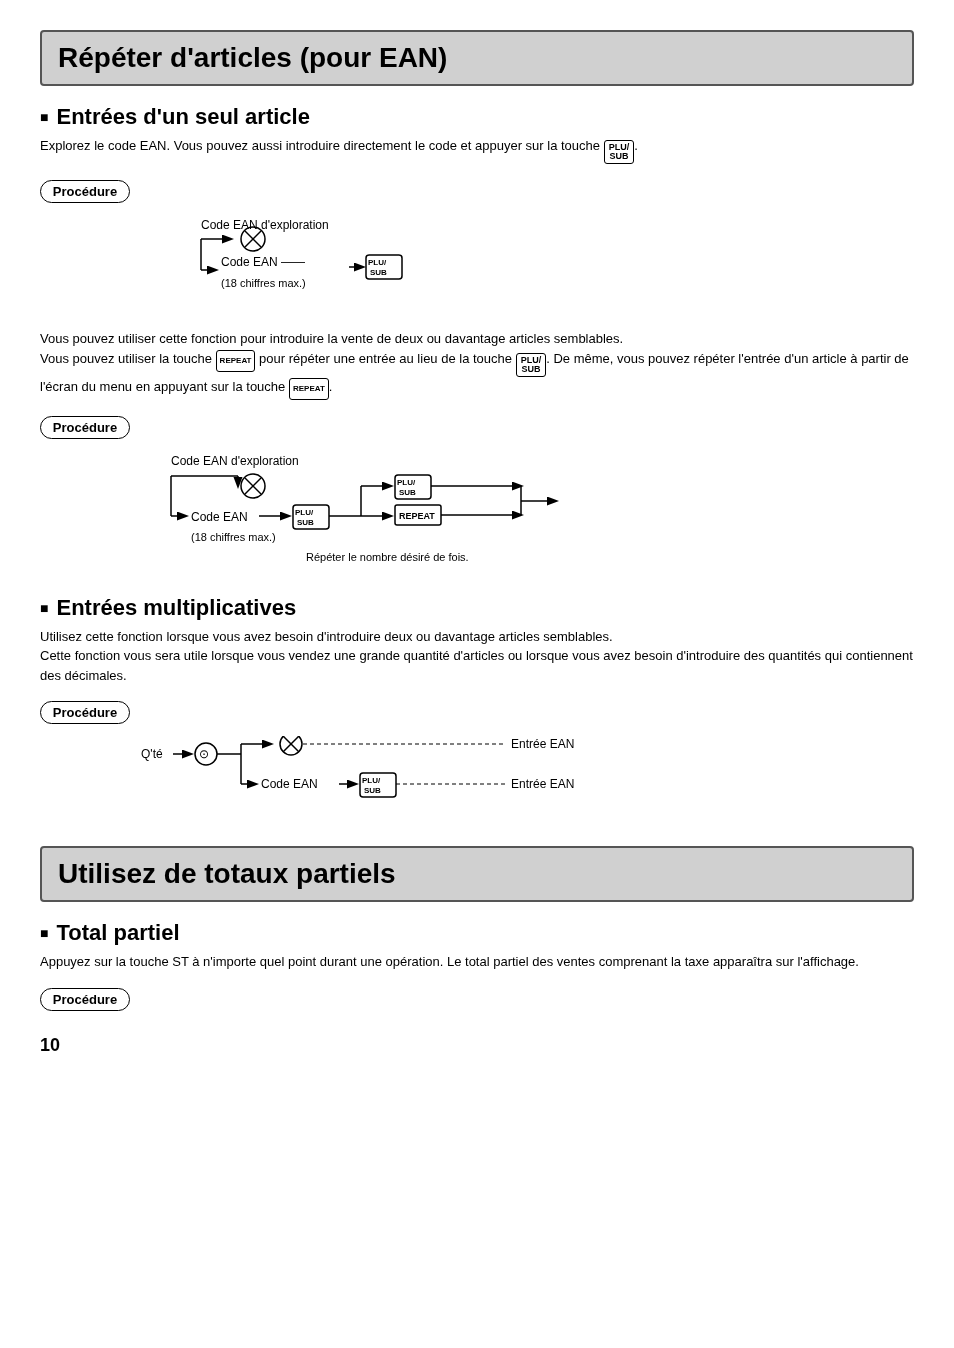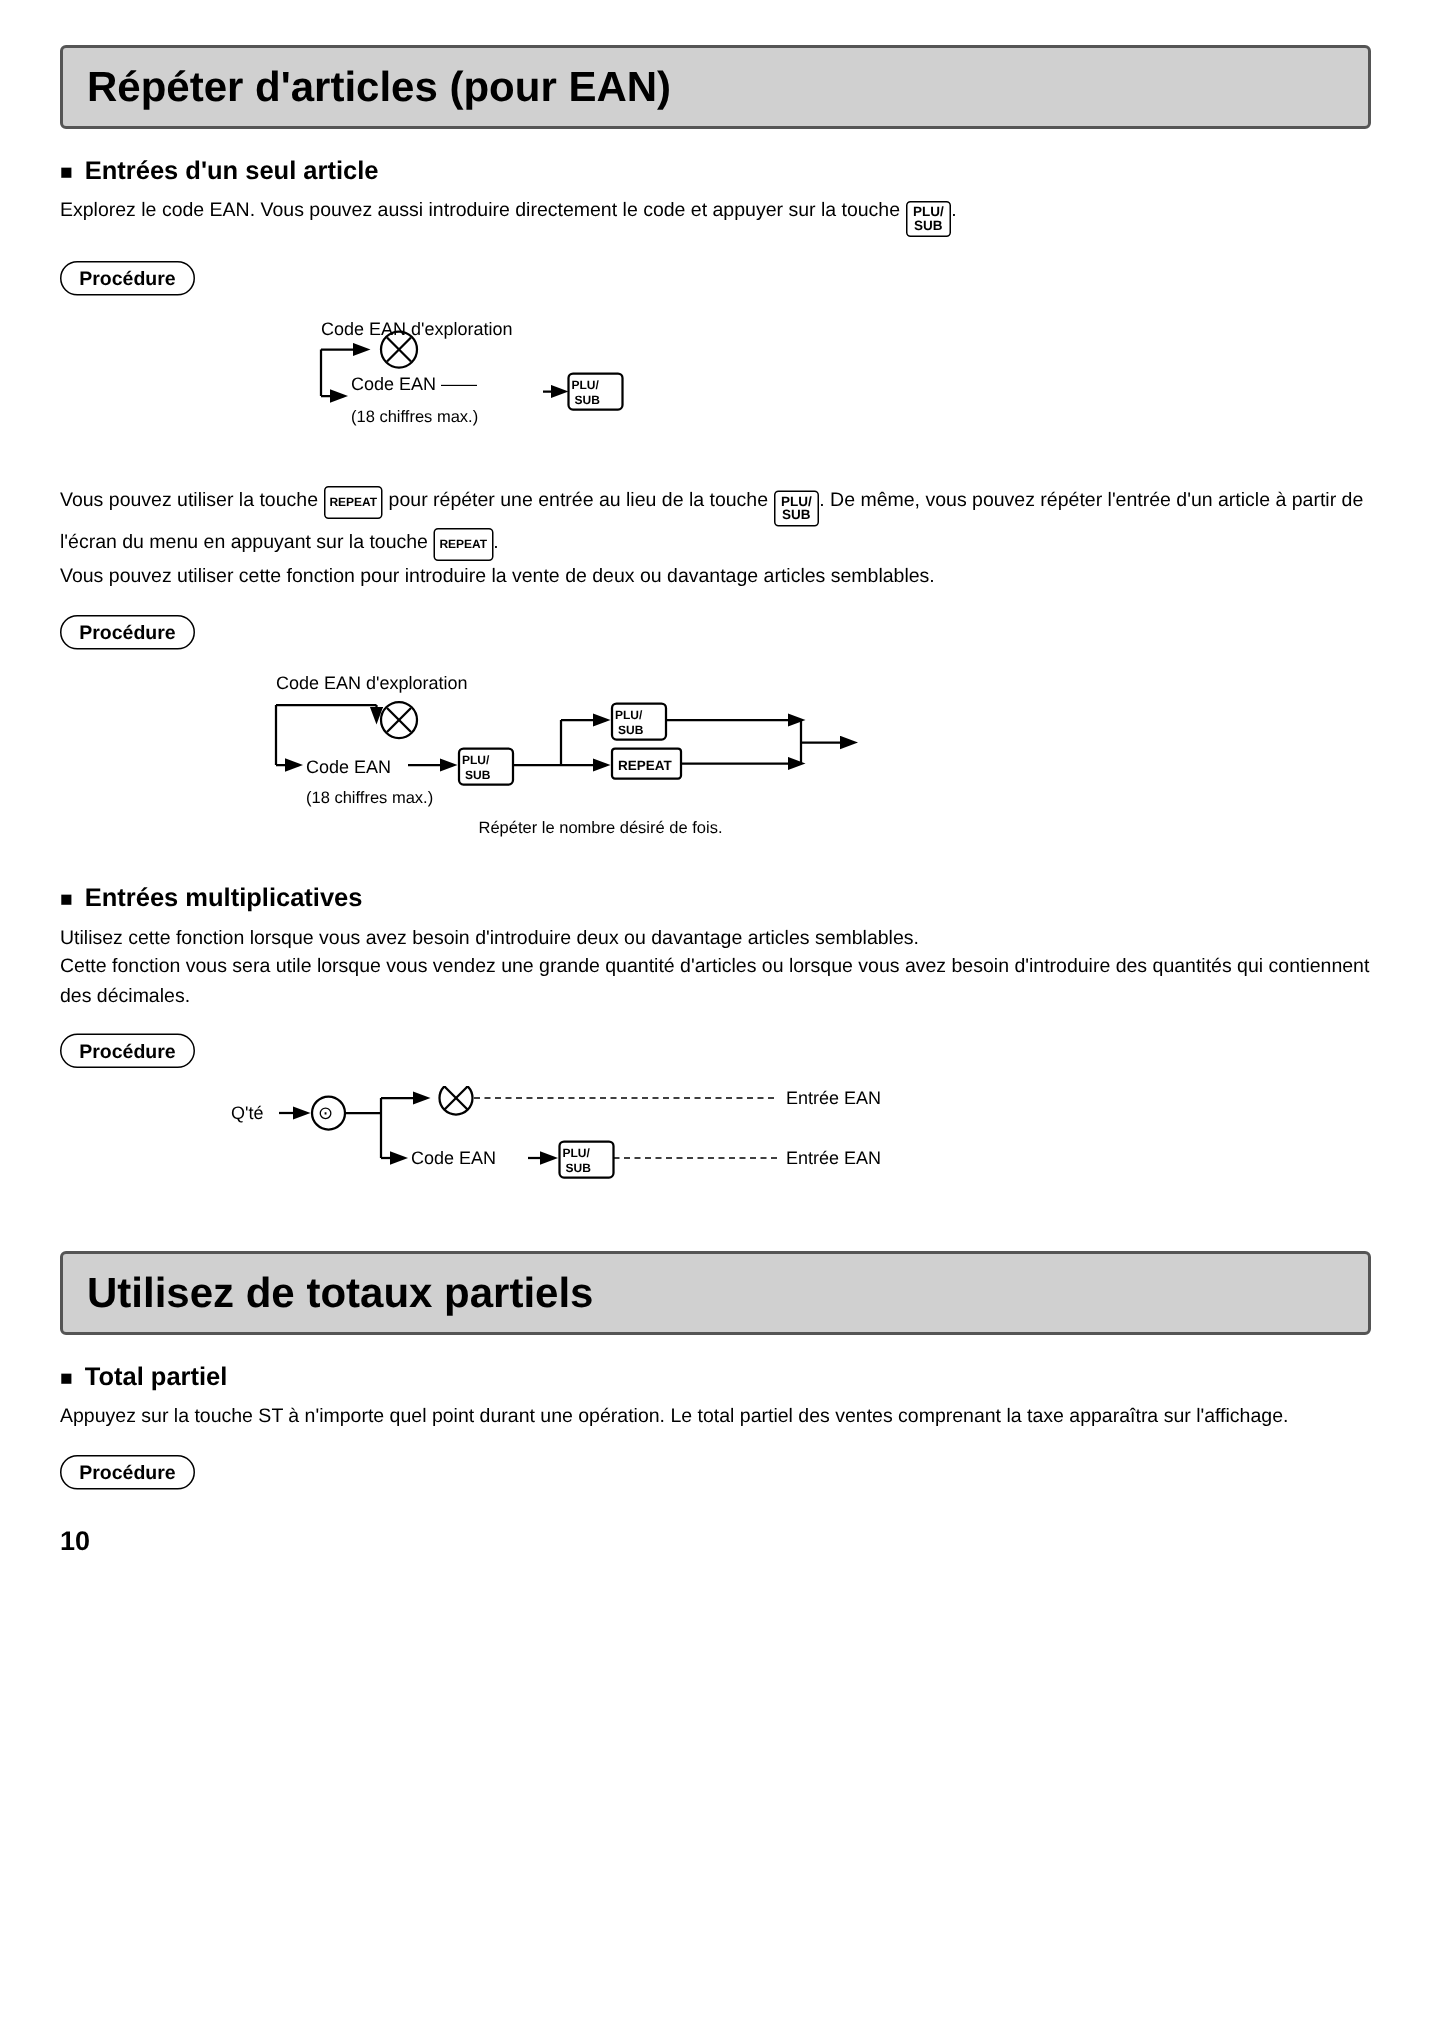--- a/index.html
+++ b/index.html
@@ -24,42 +24,42 @@
     .section-header h1 {
       font-size: 28px;
       font-weight: bold;
     }
 
     .subsection {
       margin-bottom: 24px;
     }
 
     .subsection-title {
-      font-size: 17px;
+      font-size: 22px;
       font-weight: bold;
       margin-bottom: 6px;
       display: flex;
       align-items: center;
       gap: 8px;
     }
     .subsection-title::before {
       content: '■';
       font-size: 14px;
     }
 
     .subsection-desc {
       font-size: 13px;
       line-height: 1.5;
       margin-bottom: 12px;
     }
 
     .procedure-block {
       display: flex;
       align-items: flex-start;
-      gap: 24px;
+      gap: 11px;
       margin: 10px 0 18px 0;
     }
 
     .procedure-badge {
       border: 1.5px solid #000;
       border-radius: 20px;
       padding: 3px 10px;
       font-size: 13px;
       font-weight: bold;
       white-space: nowrap;
@@ -153,24 +153,24 @@
             <path d="M0,0 L0,6 L8,3 z" fill="#000"></path>
           </marker>
         </defs>
       </svg>
     </div>
   </div>
 </div>
 
 <div class="subsection">
   <div class="subsection-desc">
+    <div>Vous pouvez utiliser cette fonction pour introduire la vente de deux ou davantage articles semblables.</div>
     <div>
       Vous pouvez utiliser la touche <span class="key" style="font-size:8px;padding:1px 3px;">REPEAT</span> pour répéter une entrée au lieu de la touche <span class="key key-plu">PLU/<br>SUB</span>. De même, vous pouvez répéter l'entrée d'un article à partir de l'écran du menu en appuyant sur la touche <span class="key" style="font-size:8px;padding:1px 3px;">REPEAT</span>.
     </div>
-    <div>Vous pouvez utiliser cette fonction pour introduire la vente de deux ou davantage articles semblables.</div>
   </div>
 
   <div class="procedure-block">
     <div class="procedure-badge">Procédure</div>
 
     <div class="diagram">
       <svg class="diagram-svg" width="550" height="120">
         <defs>
           <marker id="arrow2" markerWidth="8" markerHeight="8" refX="6" refY="3" orient="auto">
             <path d="M0,0 L0,6 L8,3 z" fill="#000"></path>

